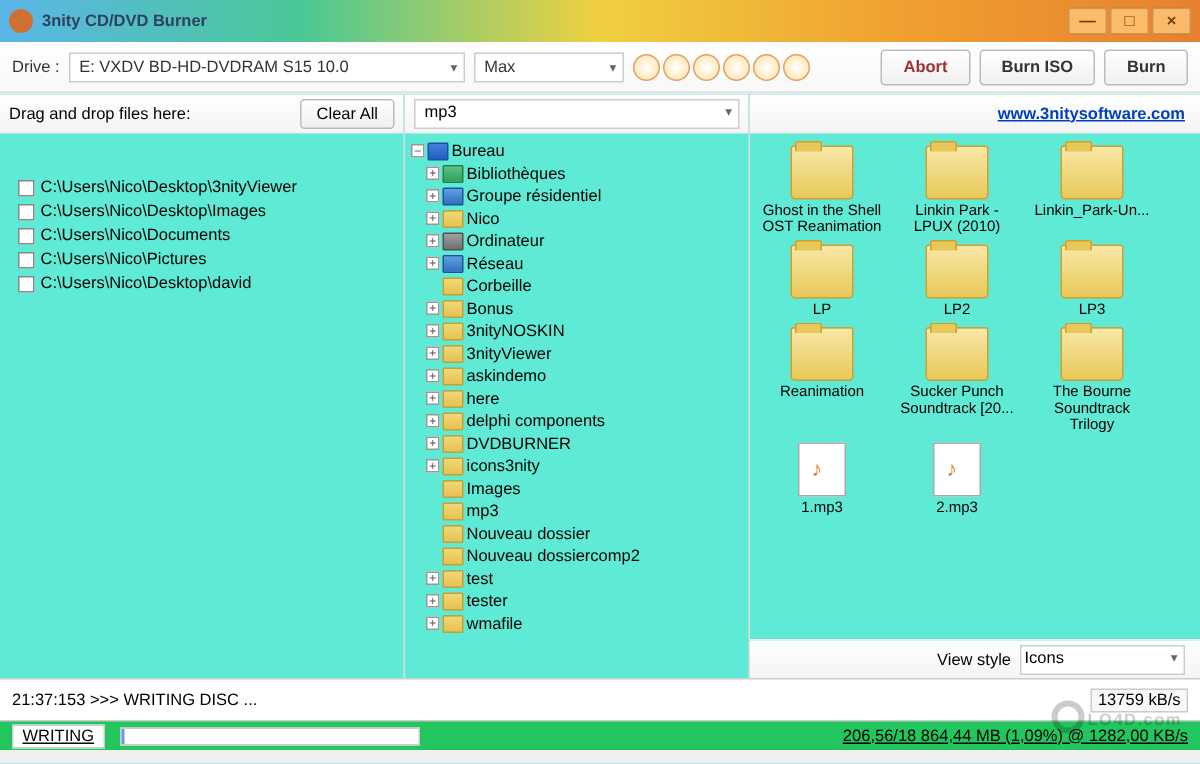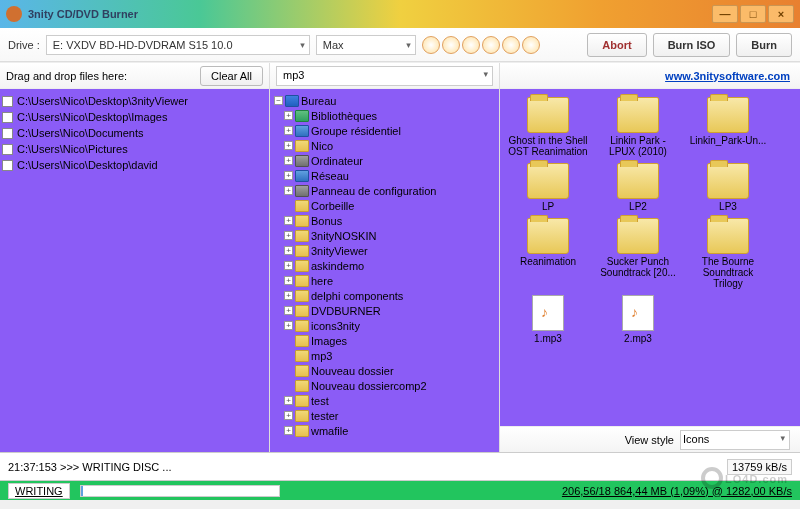--- a/index.html
+++ b/index.html
@@ -16,29 +16,29 @@
 .toolbar .drop { height: 20px; border: 1px solid #ccc; background: #fff; padding: 2px 18px 2px 6px; position: relative; display: flex; align-items: center; color:#333;}
 .toolbar .drop::after { content: "▾"; position: absolute; right: 4px; color: #666; font-size: 9px; }
 .toolbar .drive-drop { width: 264px; }
 .toolbar .speed-drop { width: 100px; }
 .toolbar .sep { flex: 1; }
 .toolbar .circle-icons { display:flex; gap:2px; margin-right:6px; }
 .toolbar .cicon { width:18px; height:18px; border:1px solid #e0a060; border-radius:50%; background:radial-gradient(#fff,#ffe0a0); }
 .toolbar .btn { height: 24px; border: 1px solid #bbb; background: linear-gradient(#fff,#f0f0f0); padding: 0 14px; border-radius: 3px; cursor: pointer; color:#333; font-weight:bold; }
 .toolbar .btn.abort { color: #a03030; }
 
-.main { display: flex; height: 390px; background: #8b5cf6; border-top:1px solid #eee; }
+.main { display: flex; height: 390px; background: #5eead4; border-top:1px solid #eee; }
 .col { border-right: 1px solid #ddd; display: flex; flex-direction: column; overflow: hidden; }
 .col-left { width: 270px; }
 .col-mid { width: 230px; }
 .col-right { flex: 1; border-right: none; }
 
 .col-left .hdr { height: 26px; display: flex; align-items: center; justify-content: space-between; padding: 0 6px; background: linear-gradient(#fff,#f4f4f4); border-bottom:1px solid #eee;}
 .col-left .hdr .btn-sm { height: 20px; border: 1px solid #bbb; background: linear-gradient(#fff,#f0f0f0); padding: 0 10px; border-radius: 3px; cursor: pointer; }
-.col-left .list { flex: 1; padding: 4px 2px; overflow:auto; }
+.col-left .list { flex: 1; padding: 4px 12px; overflow:auto;margin-top:24px; }
 .col-left .item { display: flex; align-items: center; gap: 4px; height: 16px; }
 .col-left .chk { width: 11px; height: 11px; border: 1px solid #888; background: #fff; }
 .col-left .txt { color: #000; }
 
 .col-mid .hdr { height: 26px; padding: 0 6px; display:flex; align-items:center; background: linear-gradient(#fff,#f4f4f4); border-bottom: 1px solid #eee;}
 .col-mid .hdr .drop { flex: 1; height: 20px; border: 1px solid #ccc; background: #fff; padding: 2px 18px 2px 6px; position: relative; }
 .col-mid .hdr .drop::after { content: "▾"; position: absolute; right: 4px; color: #666; font-size: 9px; }
 .col-mid .tree { flex: 1; padding: 4px 2px; overflow: auto; line-height: 14px; }
 .tnode { display: flex; align-items: center; gap: 2px; height: 15px; white-space: nowrap; padding-left:2px;}
 .tnode .exp { width: 9px; height: 9px; border: 1px solid #999; color:#555; font-size:8px; line-height:7px; text-align:center; background:#fff; }
@@ -173,25 +173,20 @@
           <span class="exp plus"></span>
           <span class="ficon pc"></span>
           <span class="lbl">Ordinateur</span>
         </div>
         <div class="tnode d1">
           <span class="exp plus"></span>
           <span class="ficon net"></span>
           <span class="lbl">Réseau</span>
         </div>
         <div class="tnode d1">
-          <span class="exp plus"></span>
-          <span class="ficon pc"></span>
-          <span class="lbl">Panneau de configuration</span>
-        </div>
-        <div class="tnode d1">
           <span class="exp none"></span>
           <span class="ficon "></span>
           <span class="lbl">Corbeille</span>
         </div>
         <div class="tnode d1">
           <span class="exp plus"></span>
           <span class="ficon "></span>
           <span class="lbl">Bonus</span>
         </div>
         <div class="tnode d1">

